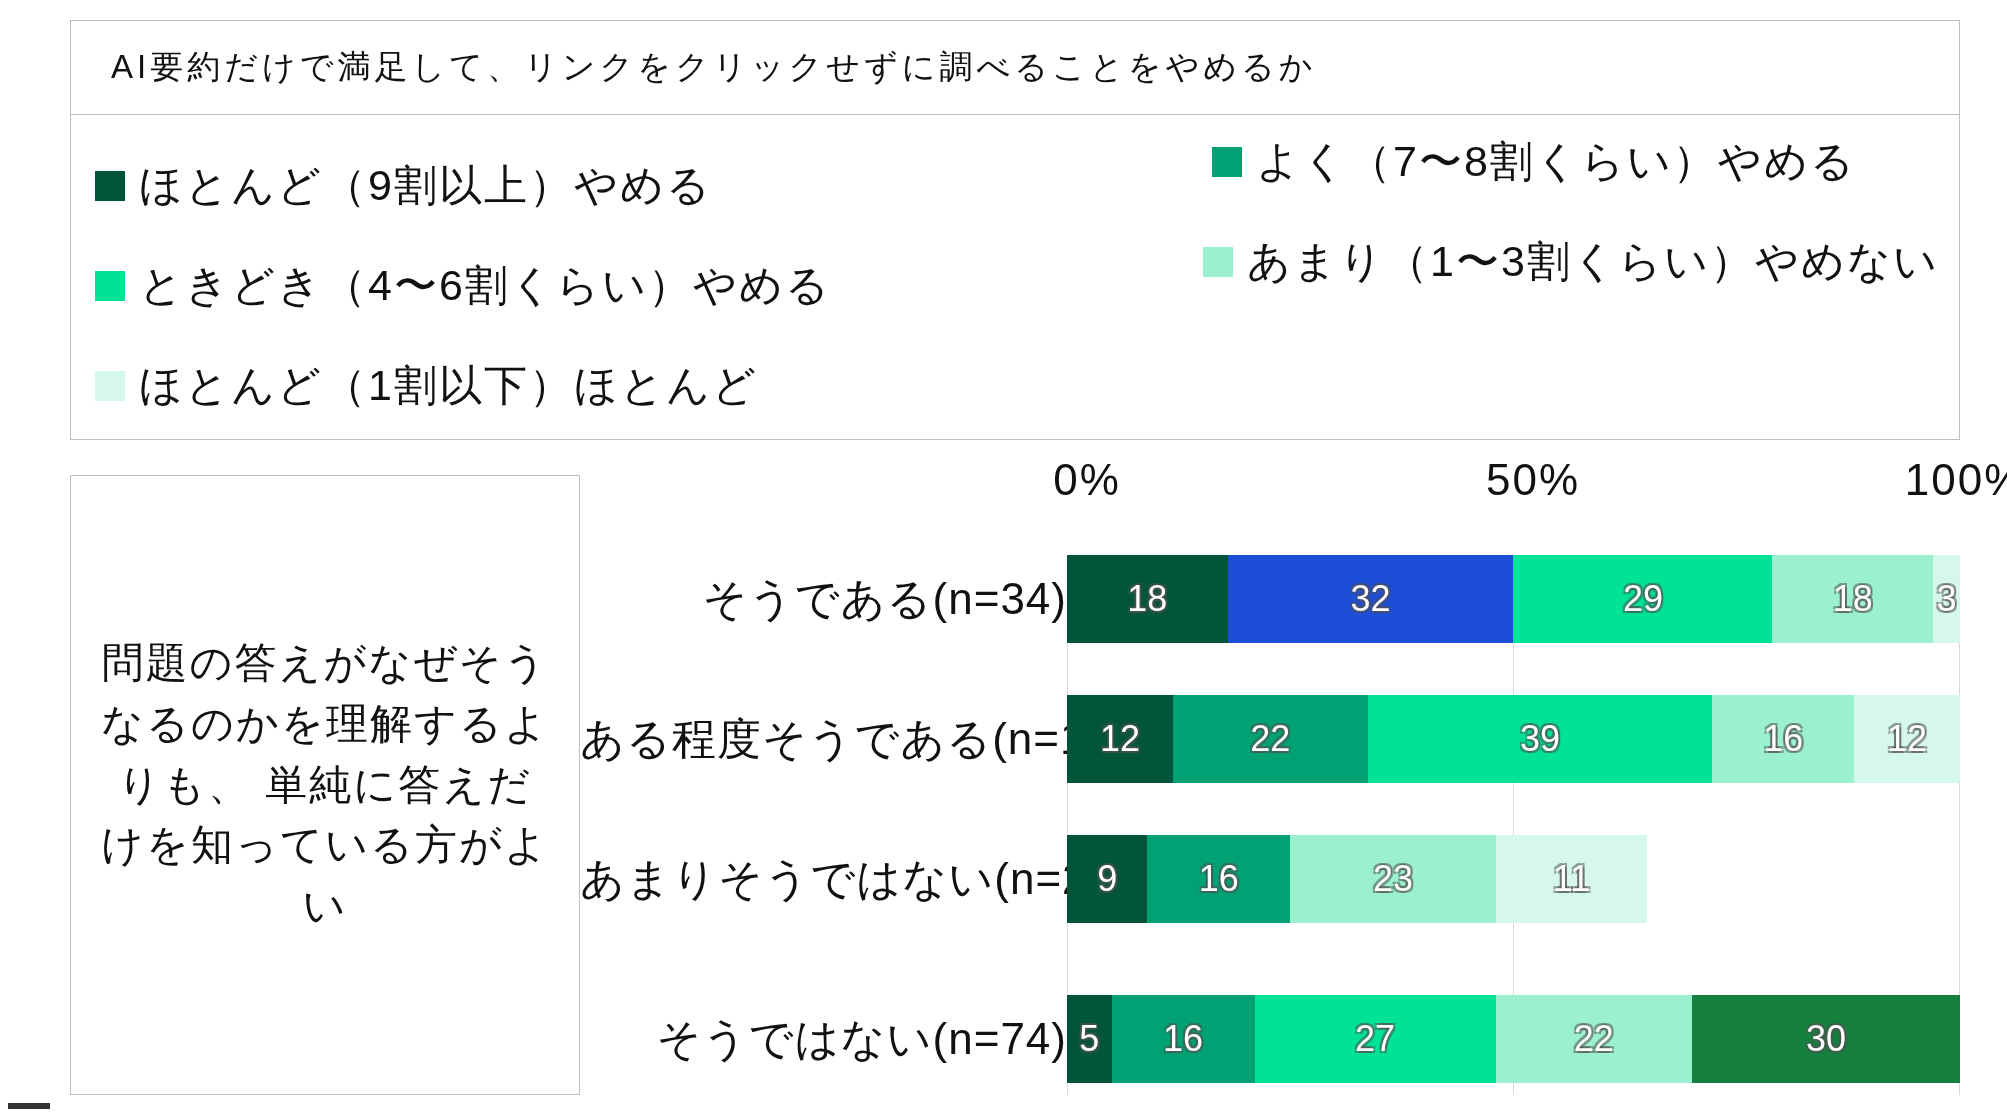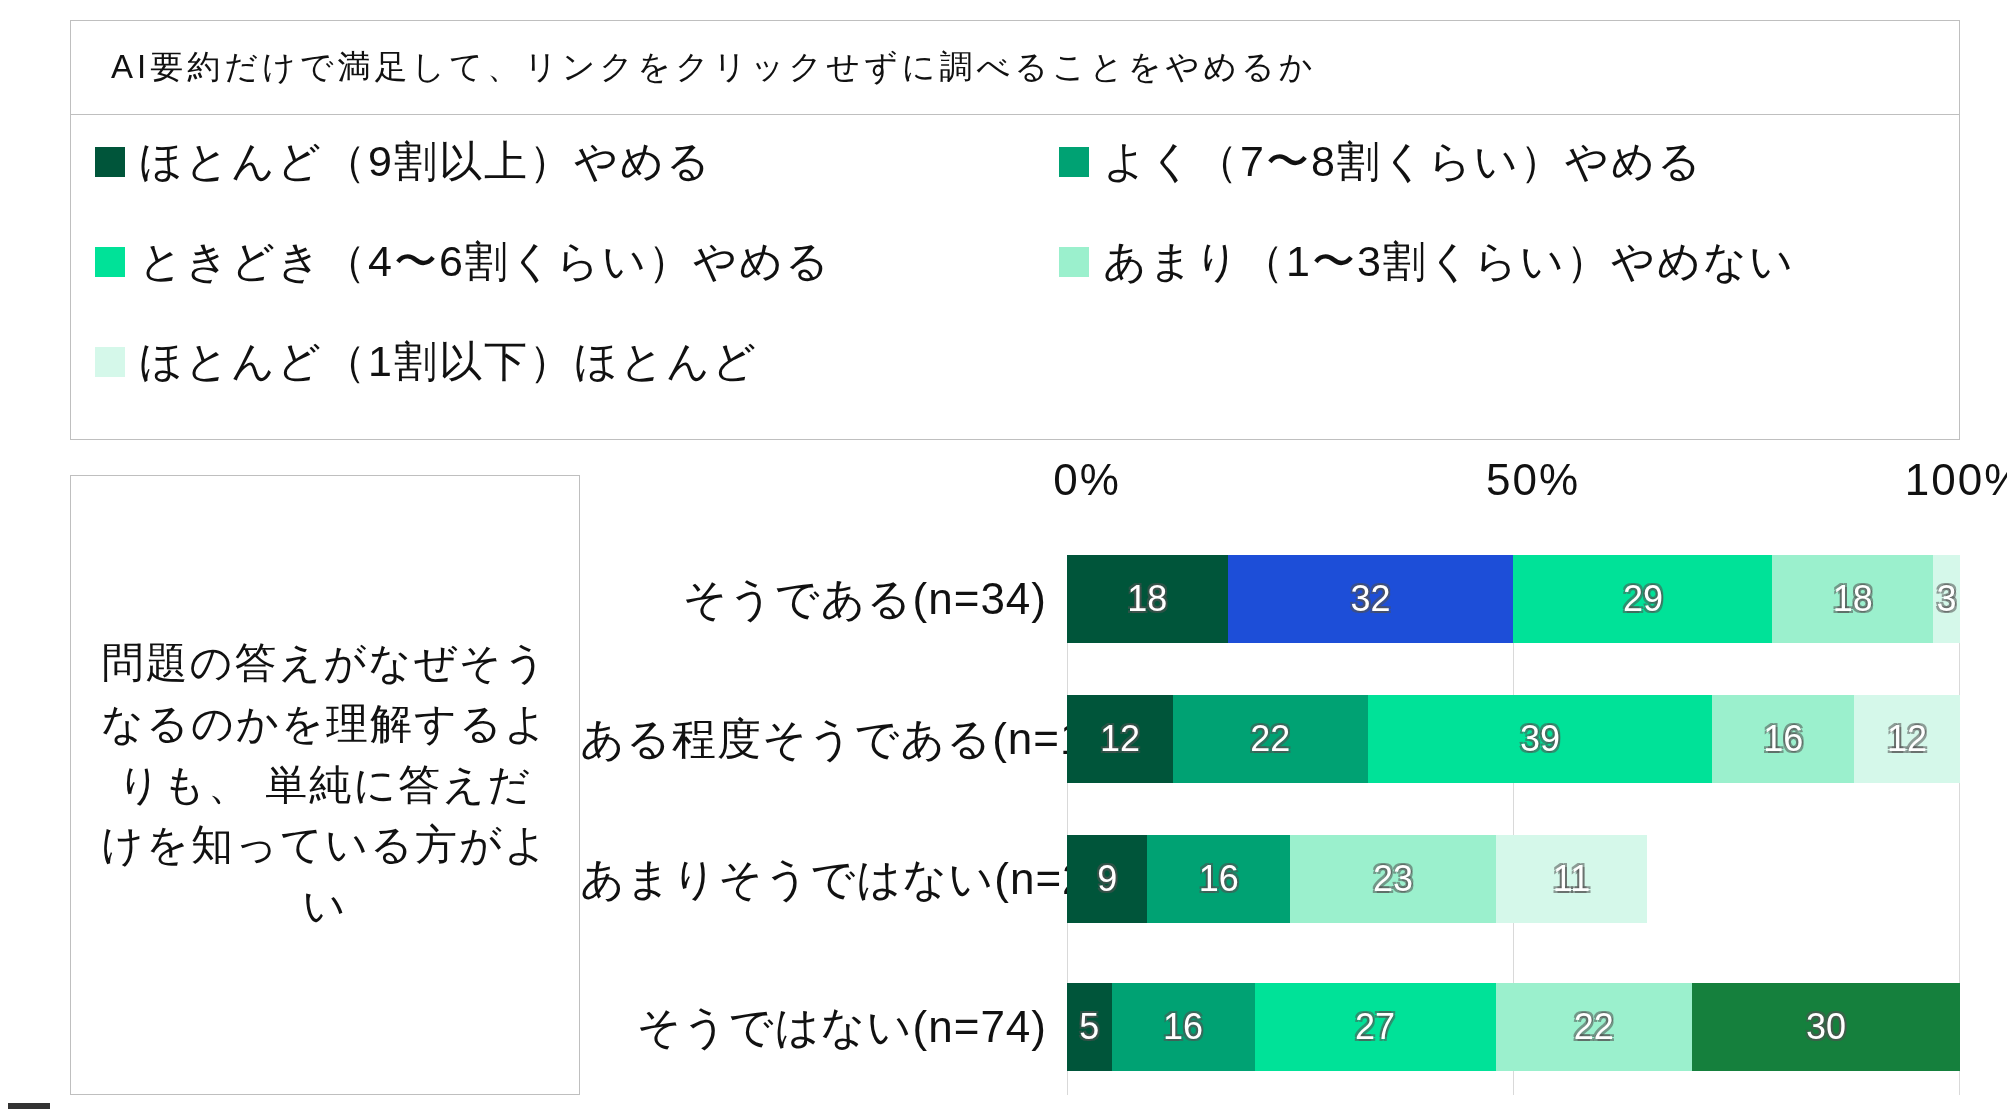--- a/index.html
+++ b/index.html
@@ -58,21 +58,21 @@
   .legend-row {
     display: flex;
     align-items: flex-start;
     height: 100px;
   }
   .legend-item {
     display: flex;
     align-items: center;
     white-space: nowrap;
   }
-  .legend-item.first { width: 964px; }
+  .legend-item.first { width: 1117px; margin-top: 24px; }
   .legend-swatch {
     width: 30px;
     height: 30px;
     display: inline-block;
     flex: 0 0 auto;
     margin-right: 14px;
   }
   .legend-label {
     font-size: 43px;
     letter-spacing: 2px;
@@ -145,21 +145,20 @@
     position: absolute;
     left: 0;
     width: 100%;
     height: 88px;
     display: flex;
     align-items: center;
   }
   .bar-label {
     width: 487px;
     text-align: right;
-    padding-right: 20px;
     font-size: 44px;
     letter-spacing: 1px;
     white-space: nowrap;
     color: #111;
     box-sizing: border-box;
   }
   .bar-track {
     position: relative;
     width: 893px;
     height: 88px;
@@ -301,21 +300,21 @@
             </div>
           <div class="seg" style="width:23%;background:#9bf0cd">
               <span>23</span>
             </div>
           <div class="seg" style="width:17%;background:#d5f8ea">
               <span>11</span>
             </div>
         </div>
       </div>
 
-      <div class="bar-row" style="top:428px;">
+      <div class="bar-row" style="top:440px;">
         <div class="bar-label">そうではない(n=74)</div>
         <div class="bar-track">
           <div class="seg" style="width:5%;background:#00553a">
               <span>5</span>
             </div>
           <div class="seg" style="width:16%;background:#00a273">
               <span>16</span>
             </div>
           <div class="seg" style="width:27%;background:#00e298">
               <span>27</span>

